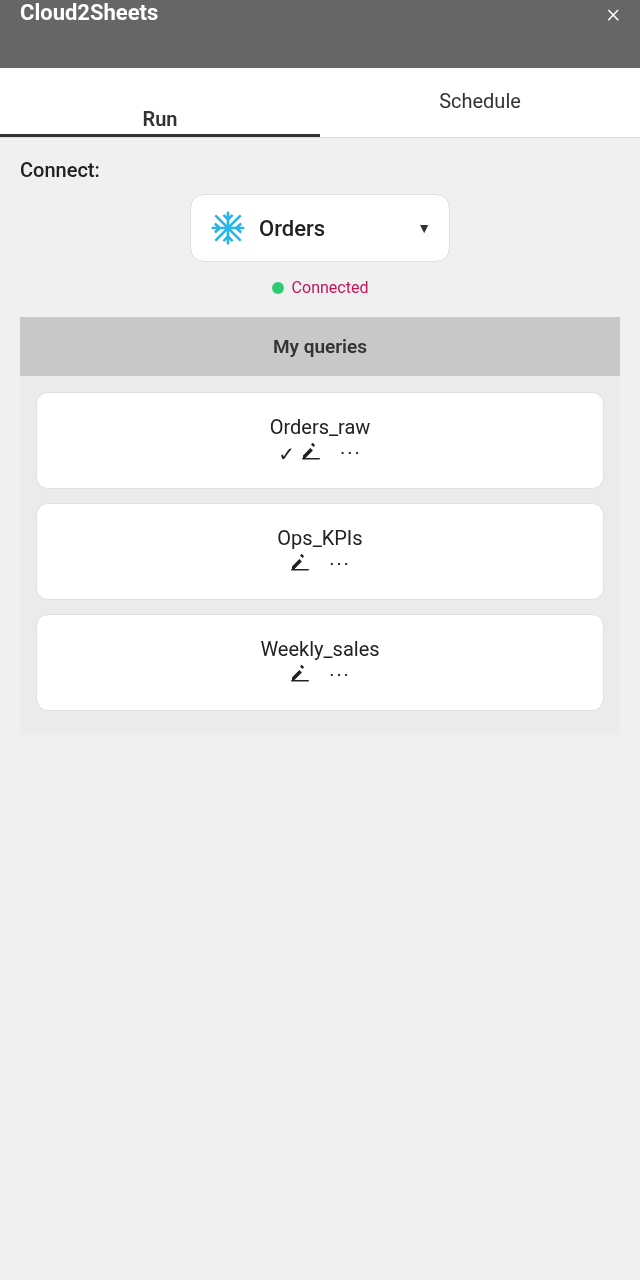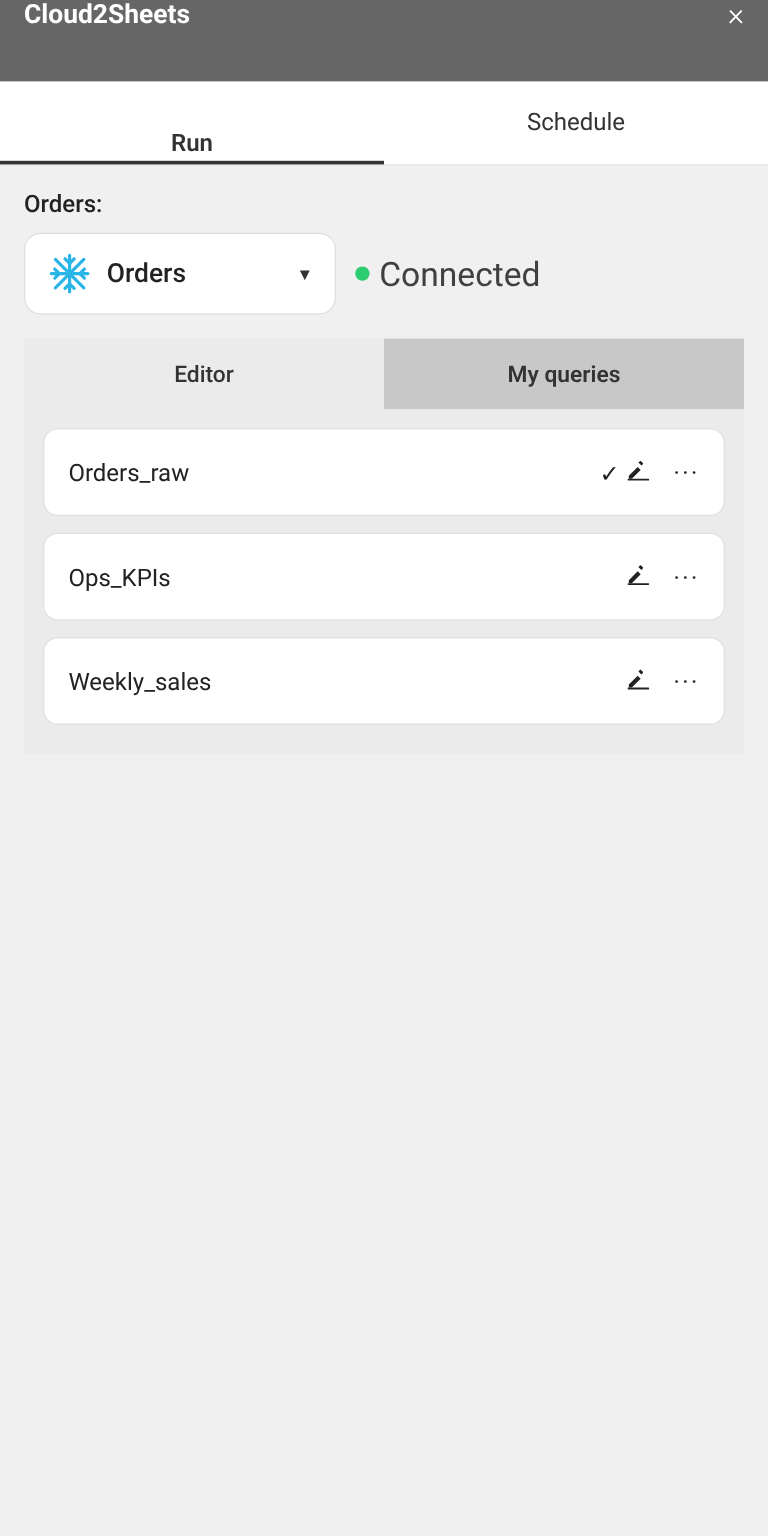--- a/index.html
+++ b/index.html
@@ -79,20 +79,21 @@
       color: #222;
       margin-bottom: 12px;
     }
 
     
     .source-row {
       display: flex;
       align-items: center;
       gap: 16px;
       margin-bottom: 20px;
+      flex-direction: column;
     }
 
     .source-dropdown {
       background: #ffffff;
       border: 1.5px solid #ddd;
       border-radius: 14px;
       display: flex;
       align-items: center;
       gap: 12px;
       padding: 14px 18px;
@@ -116,22 +117,22 @@
 
     .dropdown-arrow {
       font-size: 14px;
       color: #333;
     }
 
     .connection-status {
       display: flex;
       align-items: center;
       gap: 8px;
-      font-size: 28px;
-      color: #404040;
+      font-size: 16px;
+      color: #be185d;
       white-space: nowrap;
     }
 
     .status-dot {
       width: 12px;
       height: 12px;
       border-radius: 50%;
       background: #2ecc71;
       flex-shrink: 0;
     }
@@ -169,20 +170,21 @@
 
     .query-item {
       background: #ffffff;
       border-radius: 12px;
       display: flex;
       align-items: center;
       justify-content: space-between;
       padding: 22px 20px;
       margin-bottom: 14px;
       border: 1px solid #e0e0e0;
+      flex-direction: column;
     }
 
     .query-item:last-child {
       margin-bottom: 0;
     }
 
     .query-name {
       font-size: 20px;
       font-weight: 400;
       color: #222;
@@ -215,21 +217,21 @@
   <button class="close-btn">×</button>
 </div>
 
 <div class="tab-bar">
   <div class="tab active">Run</div>
   <div class="tab">Schedule</div>
 </div>
 
 <div class="content">
 
-  <div class="source-label">Orders:</div>
+  <div class="source-label">Connect:</div>
 
   <div class="source-row">
     <div class="source-dropdown">
 
       <svg class="snowflake-icon" viewBox="0 0 40 40" xmlns="http://www.w3.org/2000/svg">
         <g stroke="#29b5e8" stroke-width="2.8" stroke-linecap="round">
 
           <line x1="20" y1="4" x2="20" y2="36"></line>
 
           <line x1="4" y1="20" x2="36" y2="20"></line>
@@ -255,21 +257,20 @@
       <span class="dropdown-arrow">▼</span>
     </div>
 
     <div class="connection-status">
       <div class="status-dot"></div>
       <span>Connected</span>
     </div>
   </div>
 
   <div class="sub-tab-bar">
-    <div class="sub-tab">Editor</div>
     <div class="sub-tab active">My queries</div>
   </div>
 
   <div class="queries-container">
 
     <div class="query-item">
       <span class="query-name">Orders_raw</span>
       <div class="query-actions">
         <span class="edit-icon">✓
           

